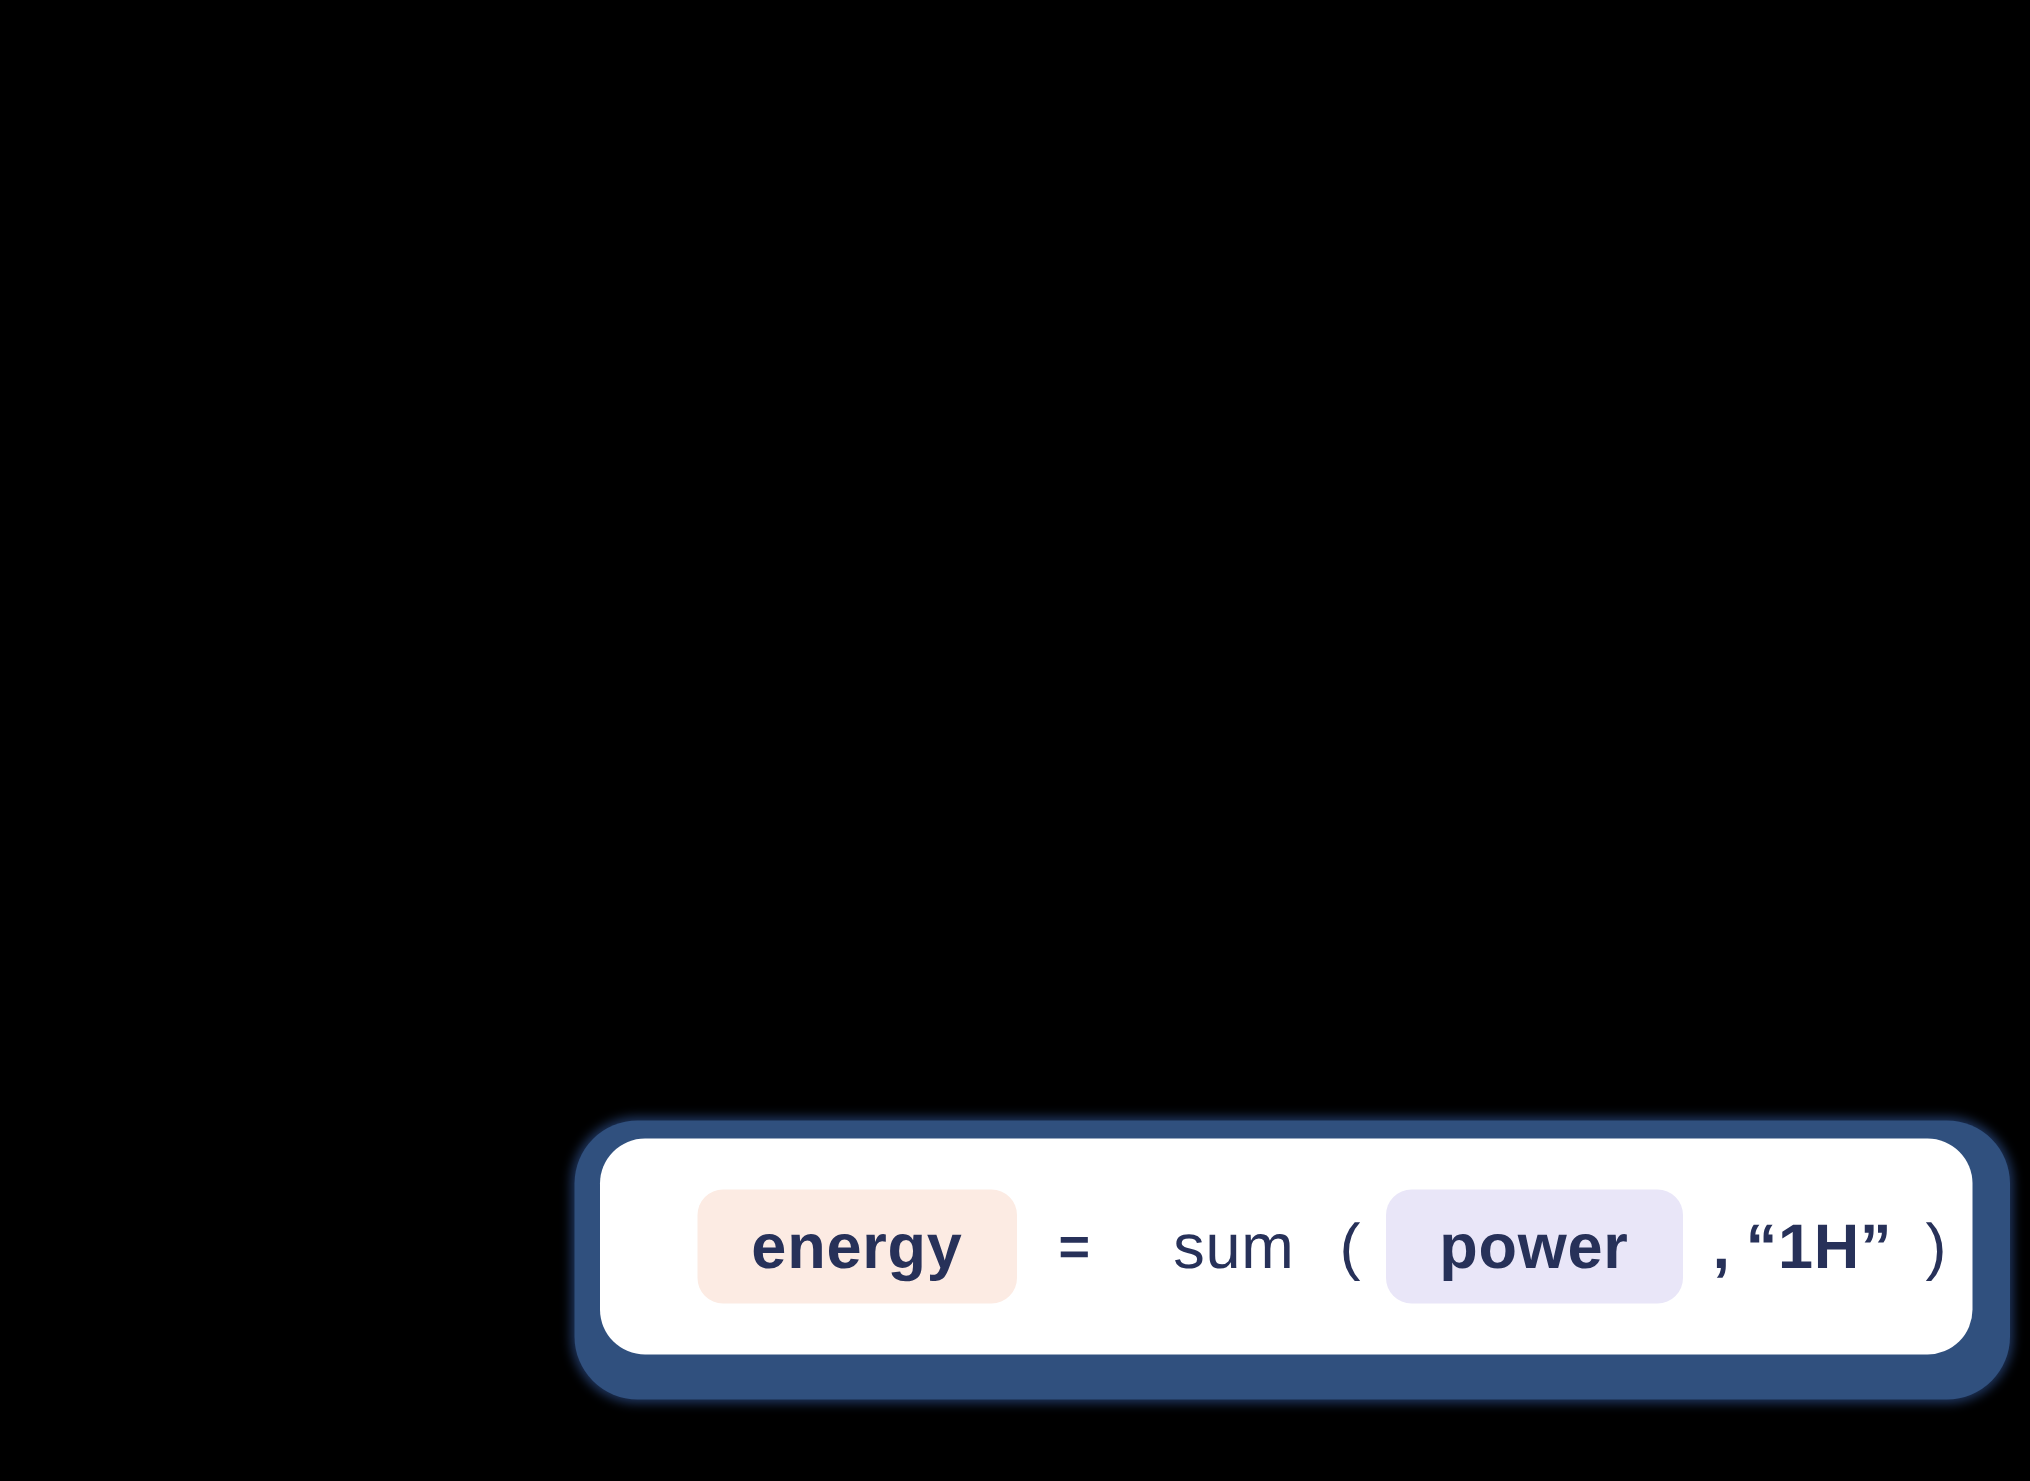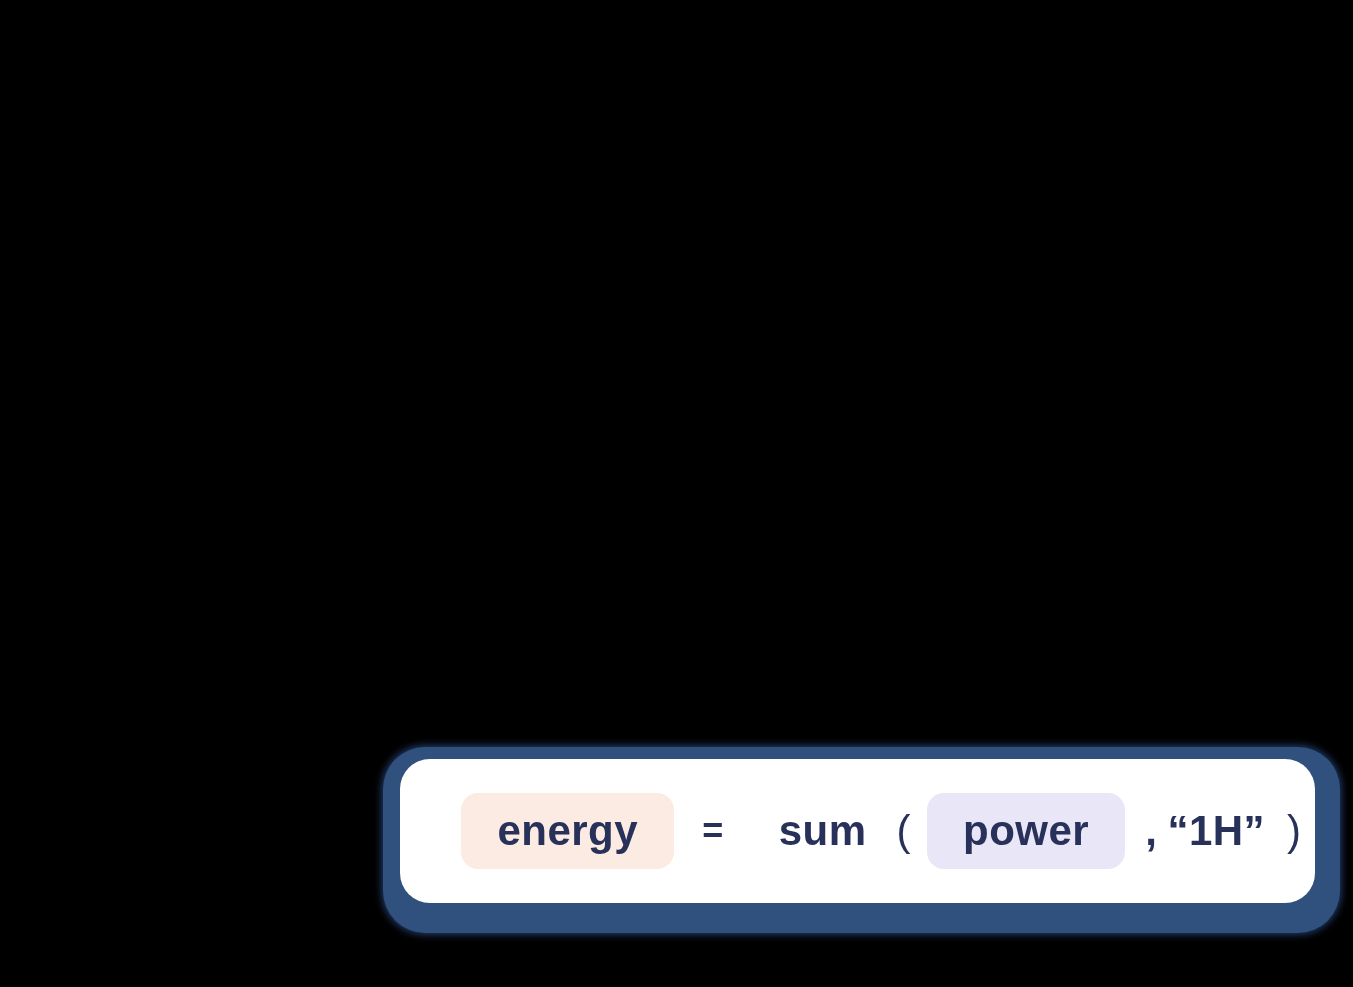--- a/index.html
+++ b/index.html
@@ -64,21 +64,21 @@
     cursor: default;
   }
   .chip-lhs  { background: var(--lhs-bg);  margin-right: 28px; }
   .chip-arg1 { background: var(--arg1-bg); margin-left: 16px; margin-right: 20px; }
 
   .op-equals {
     font-size: 36px;
     font-weight: 700;
     margin-right: 36px;
   }
-  .fn-name   { margin-right: 30px; font-weight: 700; margin-left: 19px; }
+  .fn-name   { margin-right: 30px; font-weight: 400; margin-left: 19px; }
   .paren     { font-weight: 500; }
   .comma     { font-weight: 600; margin-right: 10px; }
   .literal   { font-weight: 700; margin-right: 22px; }
 </style>
 </head>
 <body>
 
 <div class="stage">
 
   <div class="formula-backing"></div>

